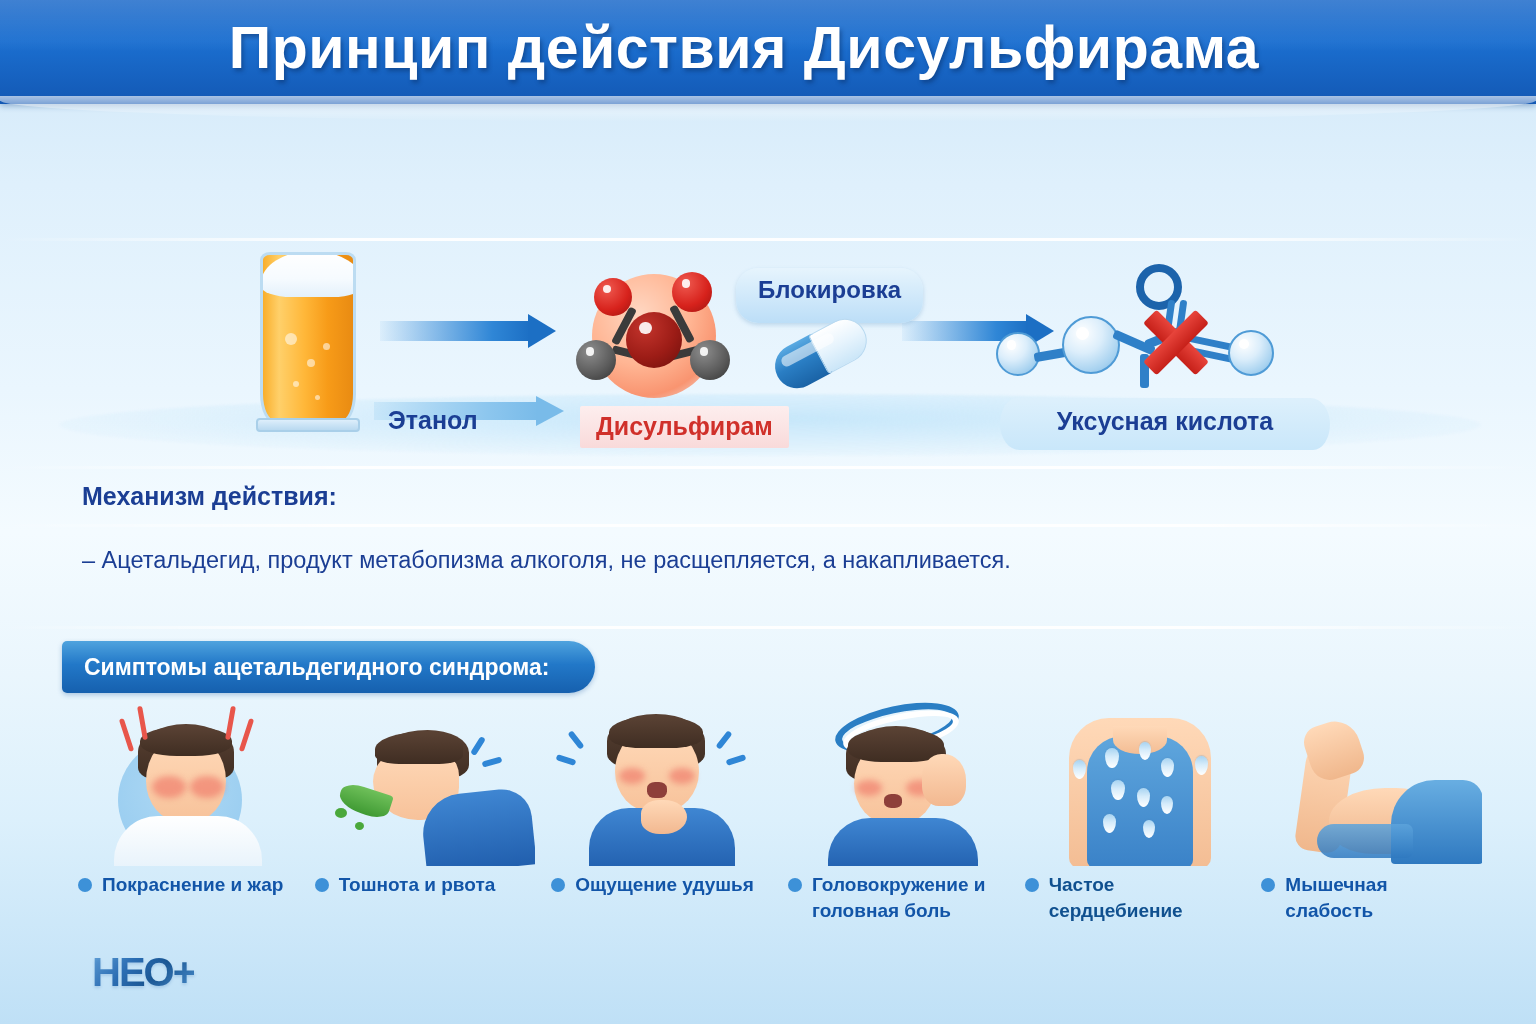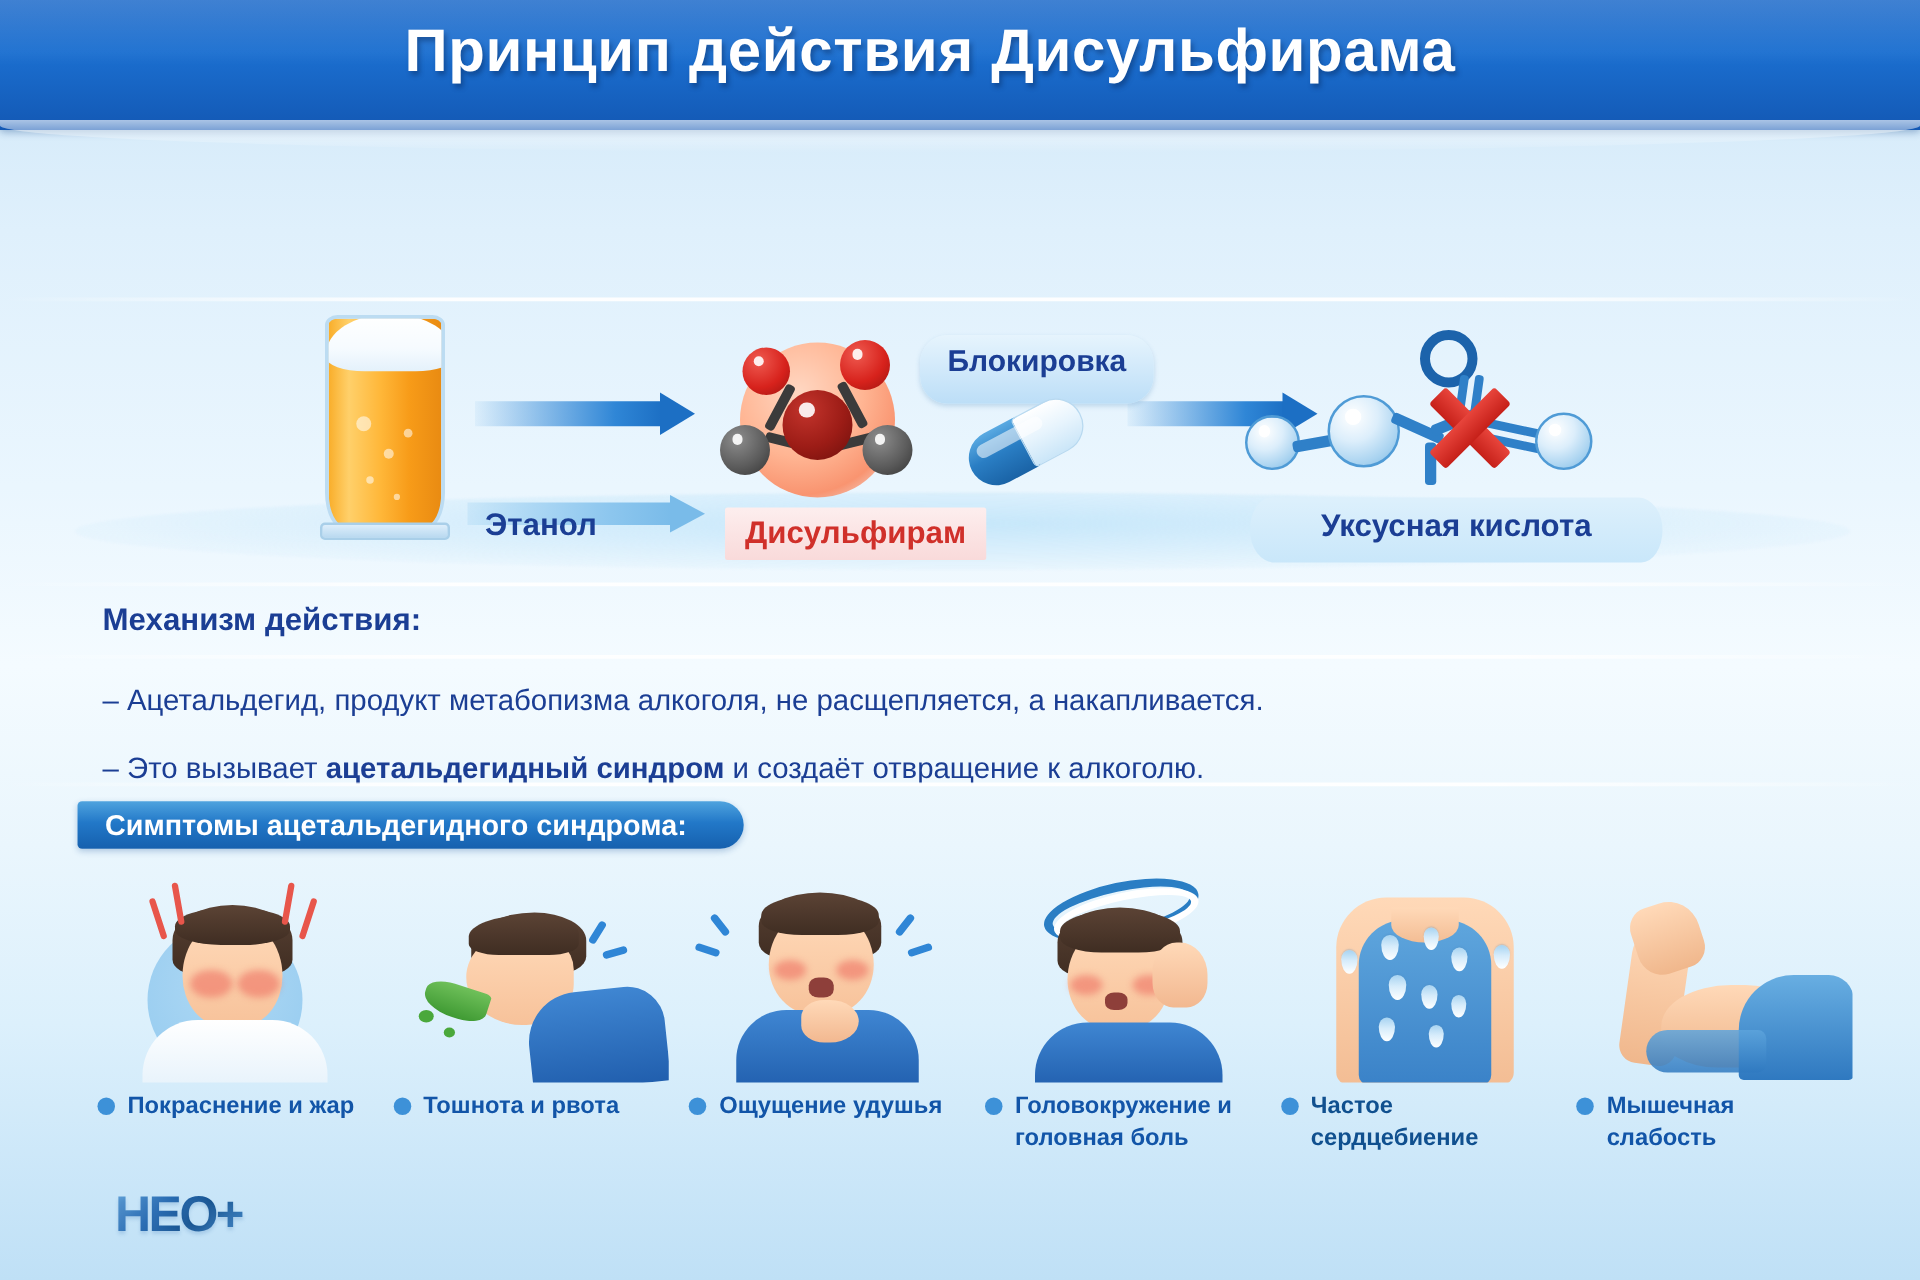--- a/index.html
+++ b/index.html
@@ -40,21 +40,21 @@
   .header-sheen {
     position: absolute; left:0; top:0; width:100%; height:52px;
     background: linear-gradient(180deg, rgba(255,255,255,.18), rgba(255,255,255,0));
   }
   .header-title {
     position: absolute;
     left: 0; top: 14px;
     width: 1488px;
     text-align: center;
     color: #ffffff;
-    font-size: 48px;
+    font-size: 59px;
     font-weight: bold;
     letter-spacing: .5px;
     text-shadow: 2px 3px 4px rgba(6,40,90,.45);
   }
   .header-wave {
     position: absolute;
     left: 0; top: 96px;
     width: 1536px; height: 26px;
     background: linear-gradient(180deg, rgba(255,255,255,.85), rgba(255,255,255,0));
     border-radius: 0 0 60% 60% / 0 0 100% 100%;
@@ -237,21 +237,21 @@
   }
   .mech-list { position: absolute; left: 82px; top: 538px; width: 1200px; }
   .mech-item {
     color: #1b3e94; font-size: 23.5px; line-height: 44px; margin-bottom: 10px;
   }
   .mech-item b { font-weight: bold; }
 
   
   .sym-banner {
     position: absolute; left: 62px; top: 641px;
-    height: 38px; padding: 0 46px 0 22px;
+    height: 52px; padding: 0 46px 0 22px;
     display: flex; align-items: center;
     background: linear-gradient(180deg,#4fa3de 0%, #2278c8 45%, #1660ae 100%);
     border-radius: 5px 26px 26px 5px;
     box-shadow: 0 2px 5px rgba(30,90,160,.3);
   }
   .sym-banner span {
     color: #fff; font-size: 23px; font-weight: bold;
   }
 
   
@@ -421,23 +421,20 @@
   </div>
 
   <div class="divider" style="top:466px"></div>
 
   <div class="mech-title">Механизм действия:</div>
   <div class="divider" style="top:524px"></div>
   <div class="mech-list">
     <div class="mech-item">
       <span>– </span><span>Ацетальдегид, продукт метабопизма алкоголя, не расщепляется, а накапливается.</span>
     </div>
-    <div class="mech-item">
-      <span>– </span><span>Это вызывает </span><b>ацетальдегидный синдром</b><span> и создаёт отвращение к алкоголю.</span>
-    </div>
   </div>
 
   <div class="divider" style="top:626px"></div>
 
   <div class="sym-banner">
     <span>Симптомы ацетальдегидного синдрома:</span>
   </div>
 
   <div class="sym-grid">
 

